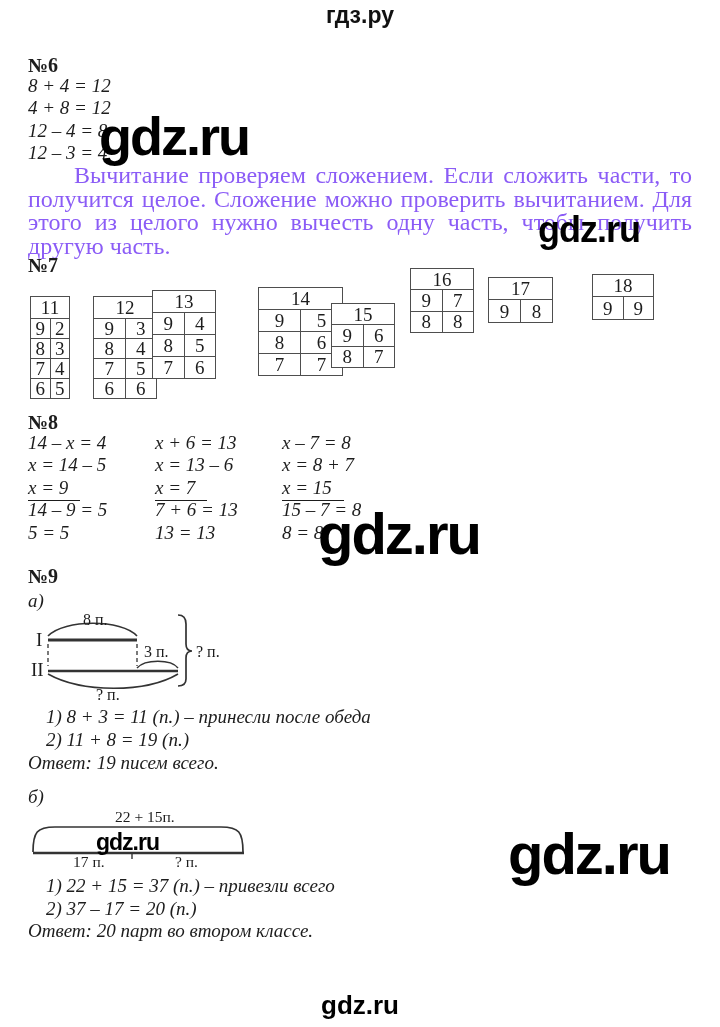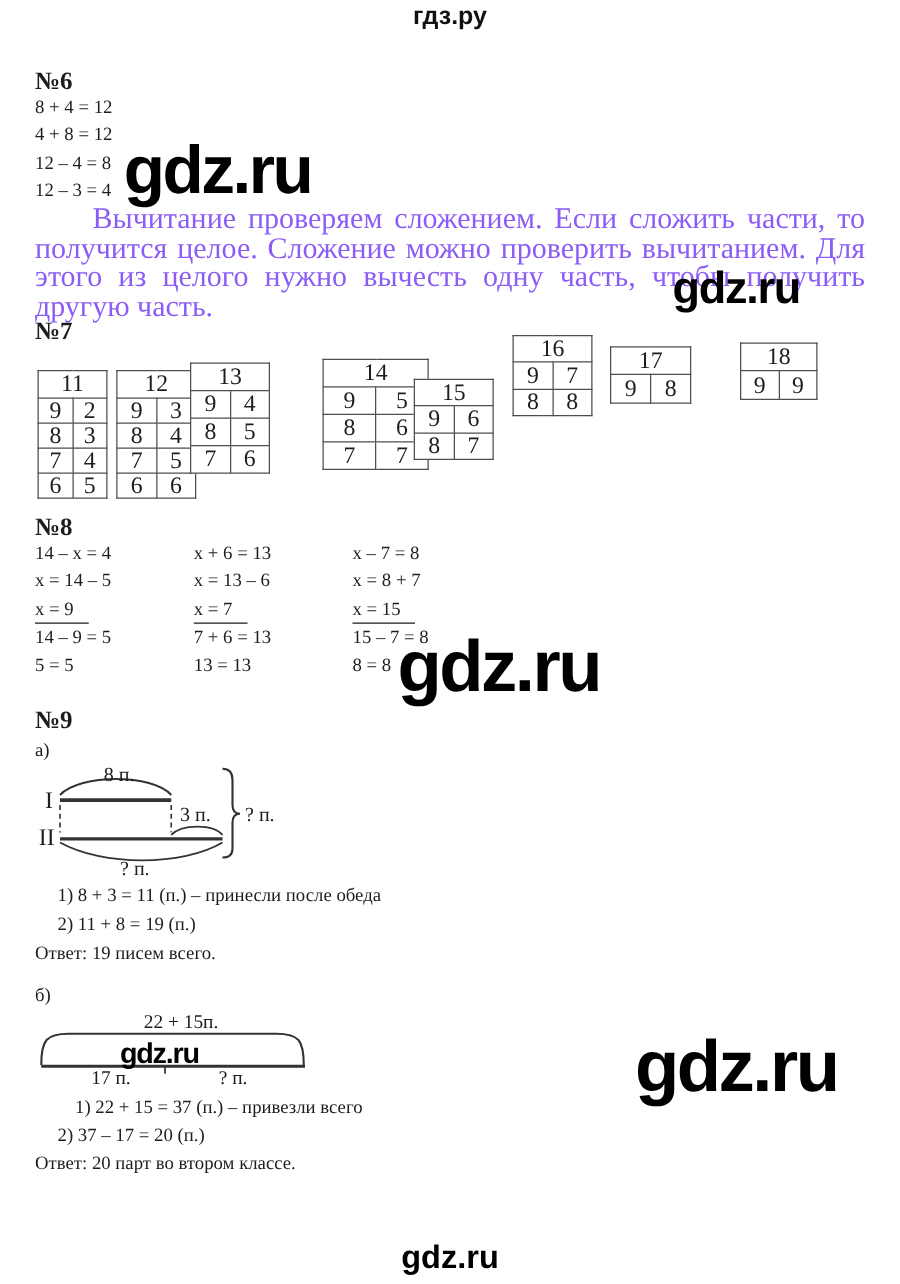--- a/index.html
+++ b/index.html
@@ -2,25 +2,25 @@
 <html><head>
 <meta charset="utf-8">
 <style>
   * { box-sizing: border-box; }
   html,body { margin:0; padding:0; background:#ffffff; }
   .page {
     position: relative; width: 720px; height: 1027px; background:#fff;
     font-family: "Liberation Serif", serif; color:#1d1d1d; overflow:hidden;
   }
   .abs { position:absolute; }
-  .serif19 { font-size:15px; line-height:22.4px; white-space:nowrap; }
+  .serif19 { font-size:19px; line-height:22.4px; white-space:nowrap;font-style:italic; }
   .tlabel { font-size:20px; font-weight:bold; }
   .site-title {
     position:absolute; top:2px; left:0; width:100%; text-align:center;
-    font-family:"Liberation Sans", sans-serif; font-weight:700; font-size:20px; color:#111;
+    font-family:"Liberation Sans", sans-serif; font-weight:700; font-size:23px; color:#111;
   }
   .wm {
     position:absolute; font-family:"Liberation Sans", sans-serif; font-weight:900;
     letter-spacing:-2px; line-height:1; color:#000; white-space:nowrap;
   }
   .para {
     position:absolute; text-align:justify; text-indent:46px;
     font-size:24px; line-height:23.5px; color:#8b5cf6;
   }
   .ntable { position:absolute; border-collapse:collapse; text-align:center; background:#fff; }
@@ -54,21 +54,21 @@
     <div>12 – 4 = 8</div>
     <div>12 – 3 = 4</div>
   </div>
   <div class="wm" style="left:99px; top:109px; font-size:54px;">gdz.ru</div>
 
   <p class="para" style="left:28px; top:164px; width:664px; margin:0;">Вычитание проверяем сложением. Если сложить части, то получится целое. Сложение можно проверить вычитанием. Для этого из целого нужно вычесть одну часть, чтобы получить другую часть.</p>
   <div class="wm" style="left:538px; top:212px; font-size:36px; letter-spacing:-1px;">gdz.ru</div>
 
   <div class="abs tlabel" style="left:28px; top:254px;">№7</div>
 
-  <table class="ntable r4" style="left:30px; top:296px; width:56px;">
+  <table class="ntable r4" style="left:30px; top:296px; width:40px;">
     <tbody>
         <tr>
           <th colspan="2">11</th>
         </tr>
     <tr>
           <td>9</td>
           <td>2</td>
         </tr>
     <tr>
           <td>8</td>
@@ -264,19 +264,19 @@
     <path class="stroke" stroke-width="1.7" d="M 8 44 C 8 24 12 19 30 19 L 196 19 C 214 19 218 24 218 44"></path>
     <line class="stroke" x1="8" y1="45" x2="219" y2="45" stroke-width="2.3"></line>
     <line class="stroke" x1="107" y1="45" x2="107" y2="51" stroke-width="1.4"></line>
     <text x="48" y="59" font-size="15.5">17 п.</text>
     <text x="150" y="59" font-size="15.5">? п.</text>
   </svg>
 
   <div class="wm" style="left:96px; top:831px; font-size:23px; letter-spacing:-1px;">gdz.ru</div>
   <div class="wm" style="left:508px; top:825px; font-size:58px;">gdz.ru</div>
 
-  <div class="abs serif19" style="left:60px; top:875px;">1) 22 + 15 = 37 (п.) – привезли всего</div>
+  <div class="abs serif19" style="left:46px; top:875px;">1) 22 + 15 = 37 (п.) – привезли всего</div>
   <div class="abs serif19" style="left:46px; top:898px;">2) 37 – 17 = 20 (п.)</div>
   <div class="abs serif19" style="left:28px; top:920px;">Ответ: 20 парт во втором классе.</div>
 
   <div class="footer-brand">gdz.ru</div>
 
 </div>
 
 </body></html>

